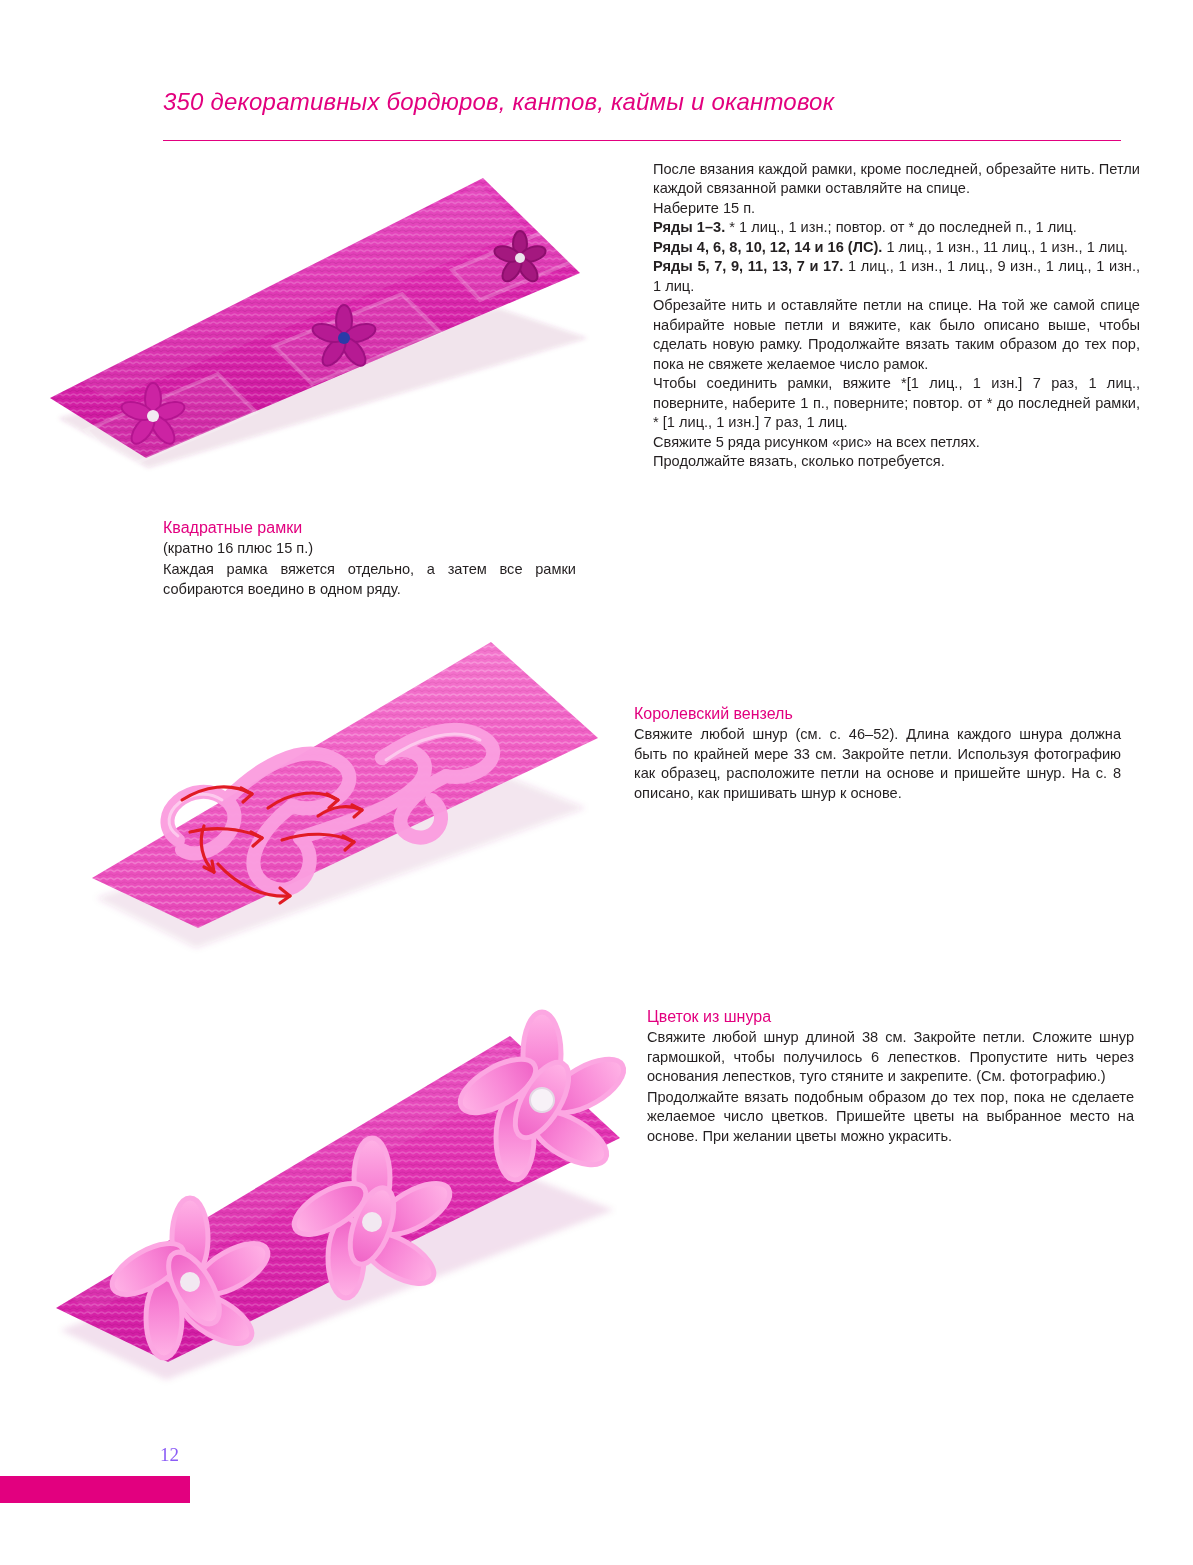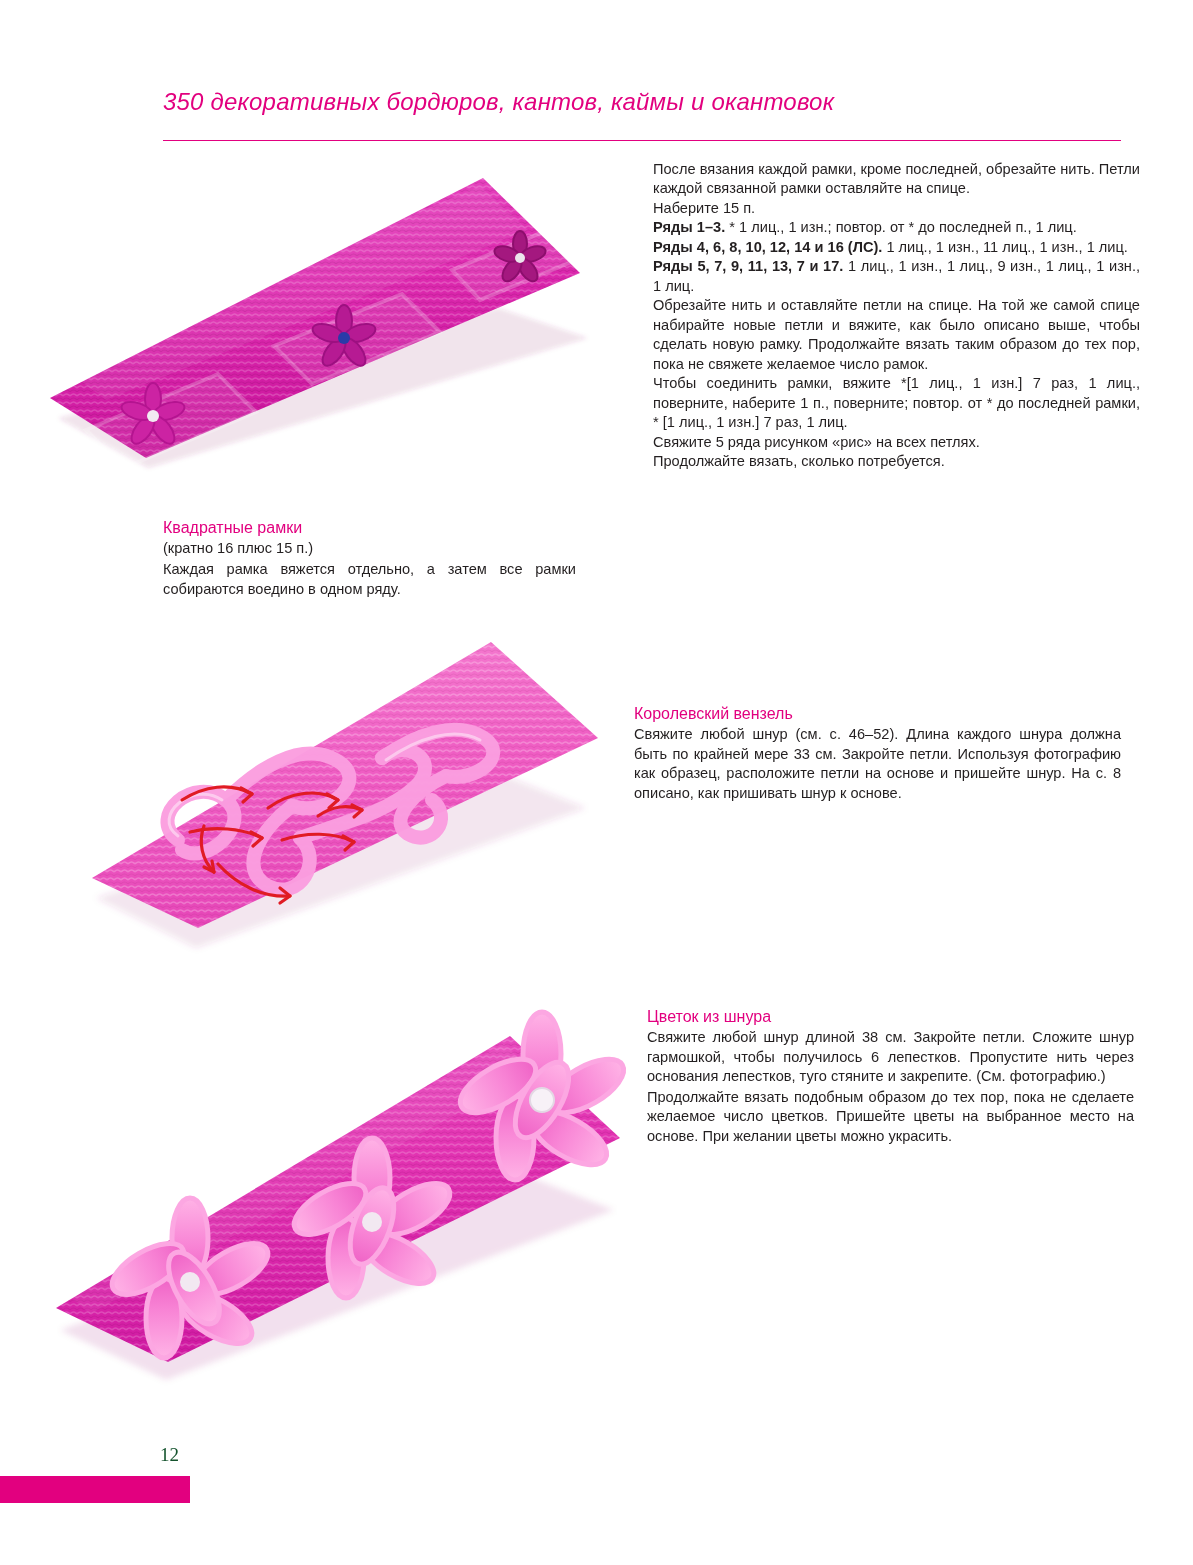--- a/index.html
+++ b/index.html
@@ -114,21 +114,21 @@
     height: 420px;
   }
 
   
   #page-number {
     position: absolute;
     left: 160px;
     top: 1444px;
     font-family: "Liberation Serif", serif;
     font-size: 19px;
-    color: #14532d;
+    color: #8b5cf6;
   }
   #footer-bar {
     position: absolute;
     left: 0;
     top: 1476px;
     width: 190px;
     height: 27px;
     background: #e2007f;
   }
 </style>

